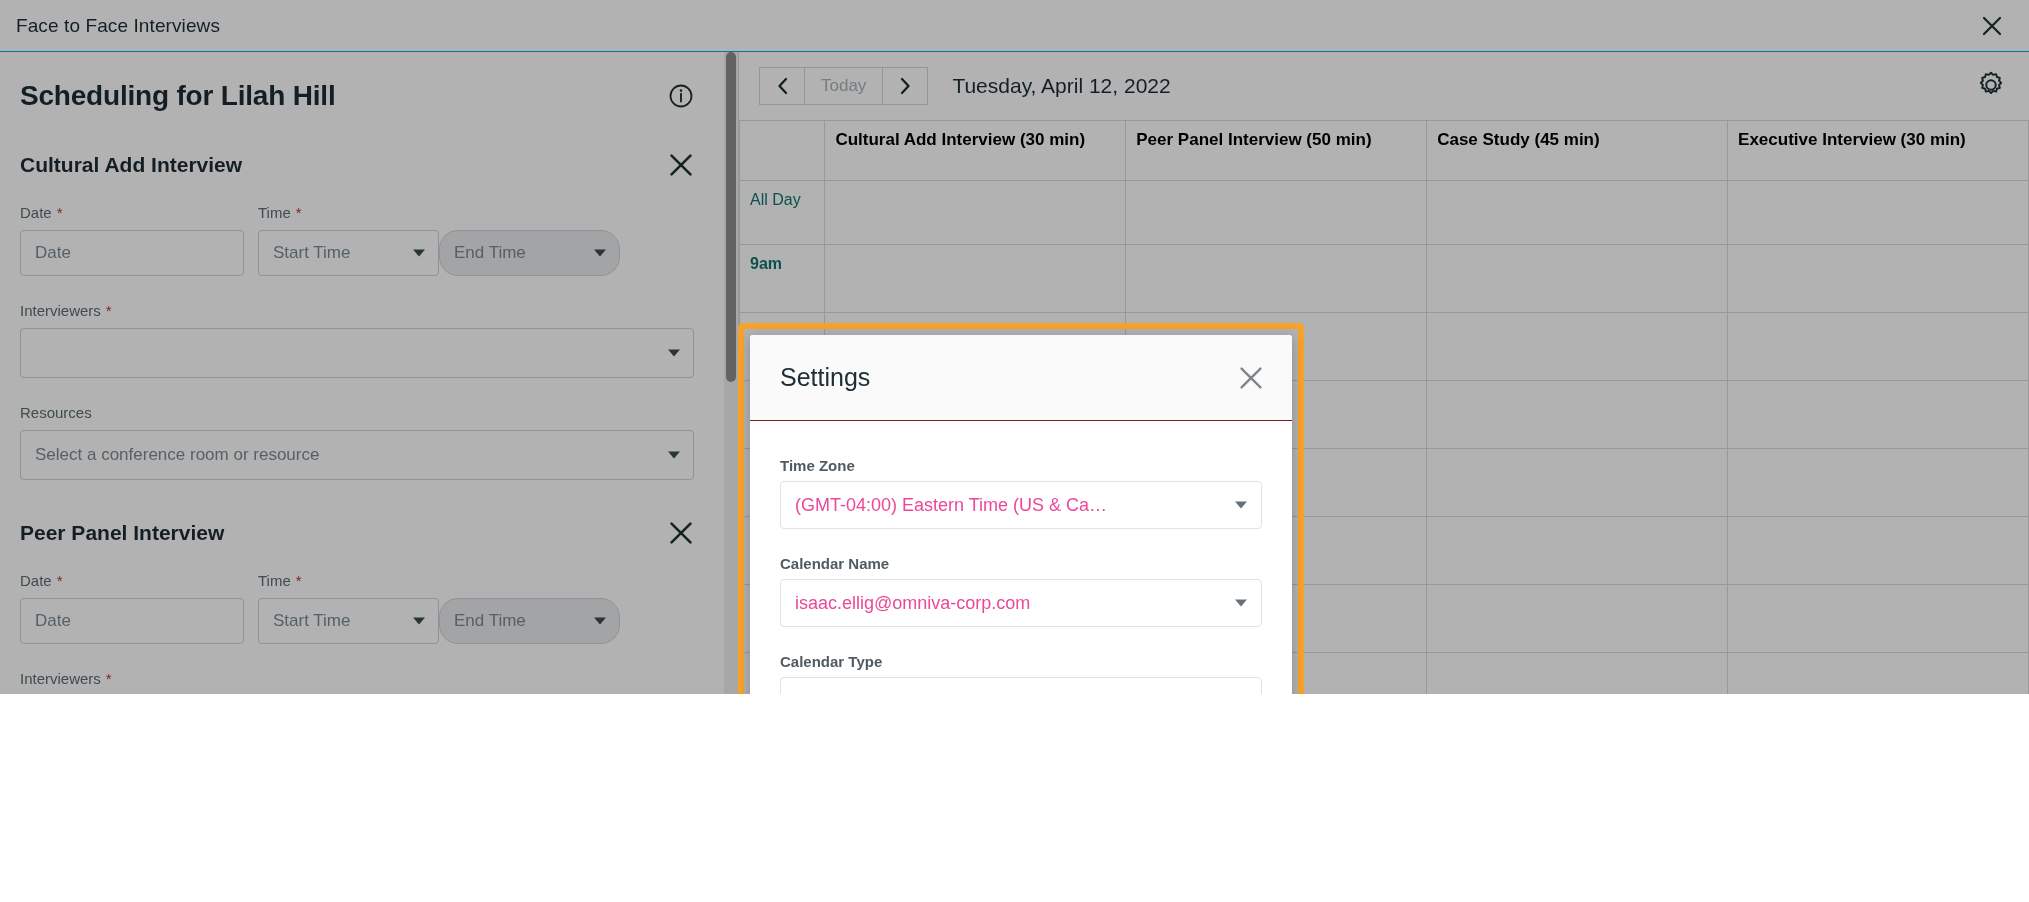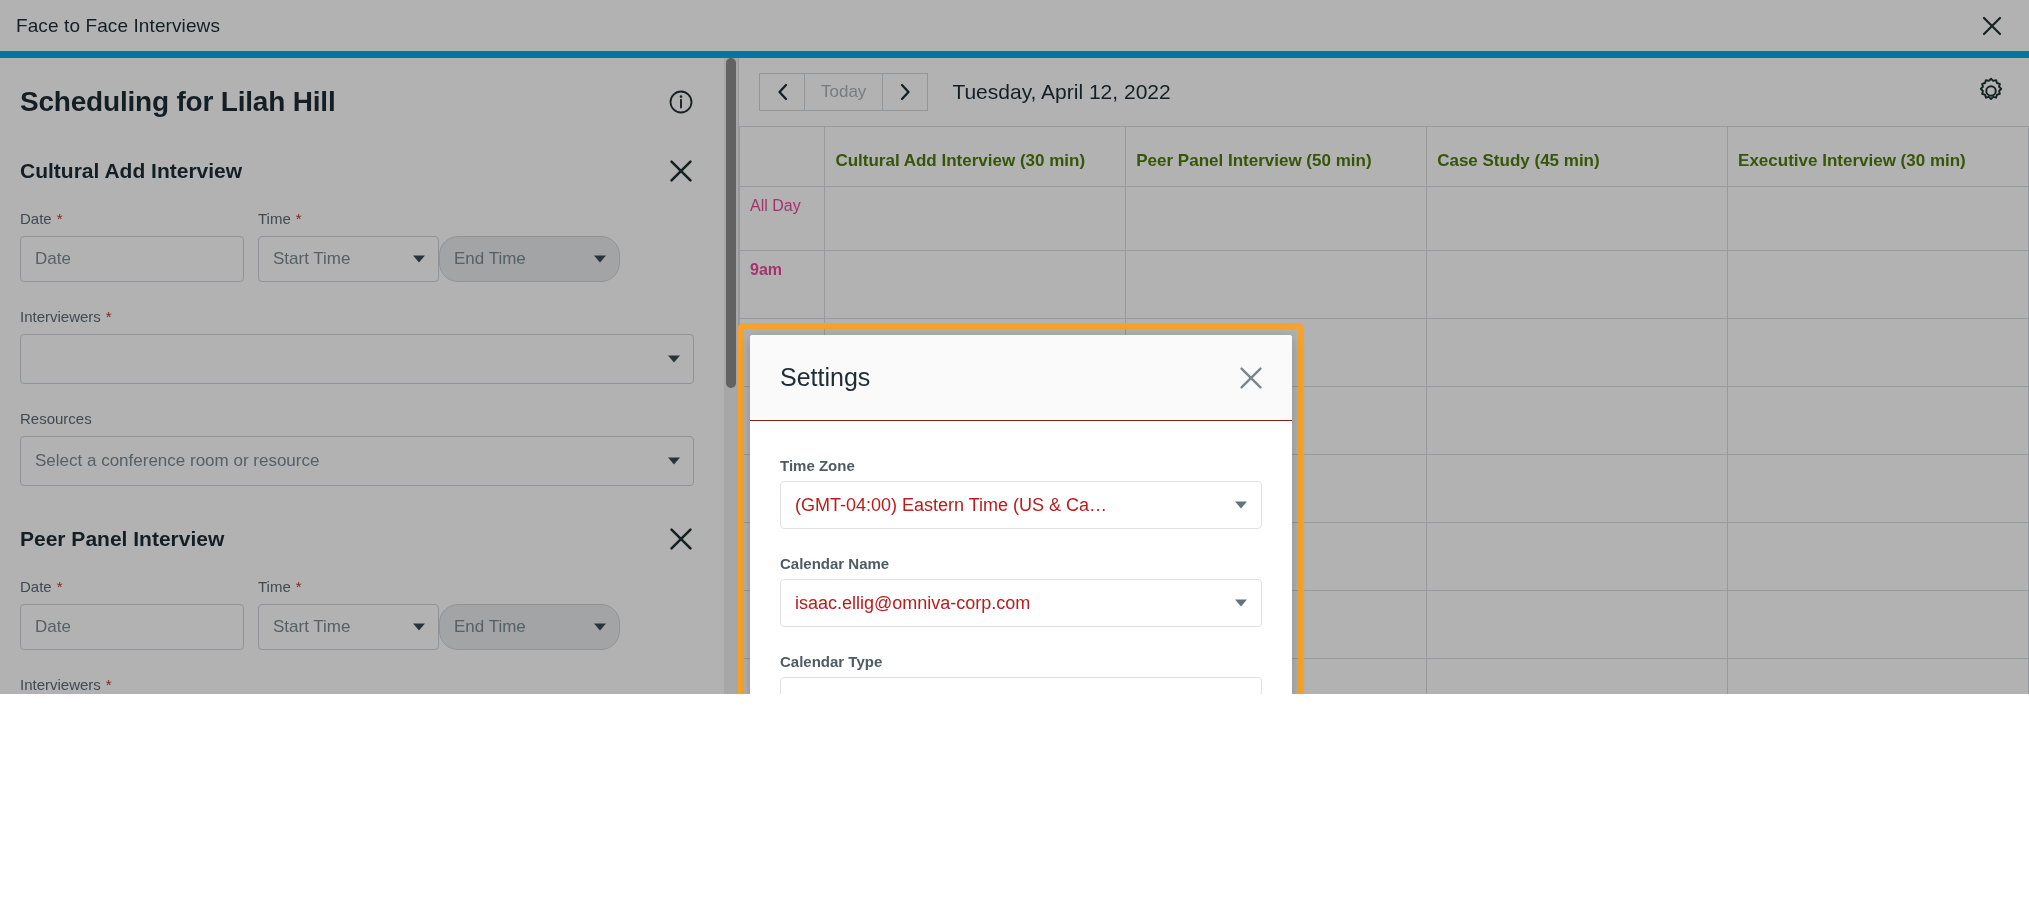--- a/index.html
+++ b/index.html
@@ -36,21 +36,21 @@
     width: 34px; height: 34px;
     display: flex; align-items: center; justify-content: center;
     cursor: pointer;
   }
   .titlebar-close svg { display: block; }
 
   
   .body-split {
     position: absolute; top: 51px; left: 0; right: 0; bottom: 0;
     display: flex;
-    border-top: 7px solid #0ea5e9;
+    border-top: 1px solid #0ea5e9;
   }
 
   
   .left-panel {
     width: 738px; flex: 0 0 738px;
     background: #ffffff;
     position: relative;
     overflow: hidden;
     padding: 0 20px;
   }
@@ -146,28 +146,28 @@
     width: 30px; height: 30px; cursor: pointer;
   }
 
   .cal-grid { position: absolute; top: 68px; left: 0; right: 0; bottom: 0; }
   .cal-table { width: 100%; border-collapse: collapse; table-layout: fixed; }
   .cal-table th, .cal-table td {
     border: 1px solid #d8dce0;
     vertical-align: top;
   }
   .cal-table th {
-    font-size: 17px; font-weight: 700; color: #4d7c0f;
-    text-align: left; padding: 23px 10px 11px 10px;
+    font-size: 17px; font-weight: 700; color: #000000;
+    text-align: left; padding: 8px 10px 11px 10px;
     height: 60px; line-height: 1.35;
   }
   .col-time-head { width: 84px; }
   .cal-col { width: 296px; }
   .allday-label, .time-label {
-    font-size: 16px; color: #ec4899; padding: 10px 10px 0 10px;
+    font-size: 16px; color: #0f766e; padding: 10px 10px 0 10px;
   }
   .time-label { font-weight: 700; }
   .row-allday td { height: 64px; }
   .row-hour  td { height: 68px; }
 
   
   .modal-highlight {
     position: absolute;
     left: 738px; top: 323px; width: 566px; height: 567px;
     border: 6px solid #f7a32b;
@@ -196,21 +196,21 @@
 
   .modal-body { padding: 36px 30px 0 30px; flex: 1 1 auto; }
   .m-label {
     font-size: 15px; font-weight: 700; color: #4f5b62; margin-bottom: 7px;
   }
   .m-field { margin-bottom: 26px; }
   .m-select {
     height: 48px; border: 1px solid #e0e3e5; border-radius: 4px;
     background: #fff; display: flex; align-items: center;
     padding: 0 40px 0 14px;
-    font-size: 18px; color: #b91c1c;
+    font-size: 18px; color: #ec4899;
     position: relative; cursor: pointer;
     white-space: nowrap; overflow: hidden;
   }
   .m-caret {
     position: absolute; right: 14px; top: 50%; transform: translateY(-50%);
     width: 0; height: 0;
     border-left: 6px solid transparent;
     border-right: 6px solid transparent;
     border-top: 7px solid #66727a;
   }

